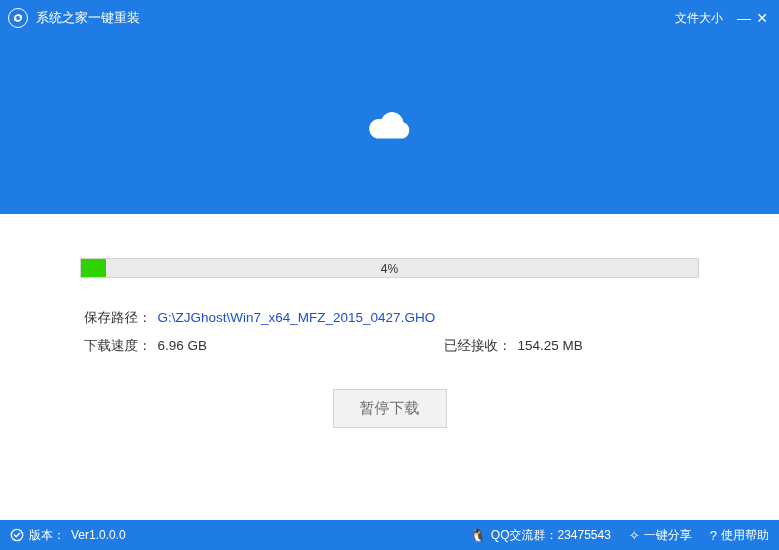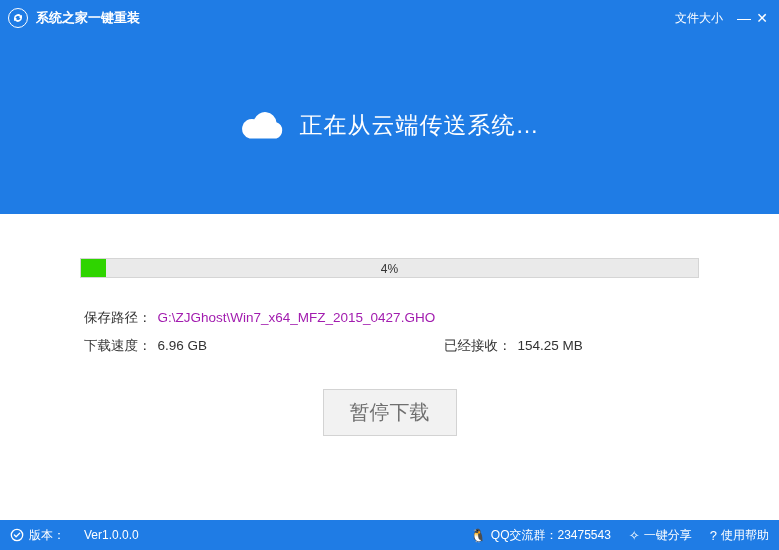--- a/index.html
+++ b/index.html
@@ -23,21 +23,21 @@
   font-size: 13px;
 }
 .titlebar .app-icon {
   width: 20px; height: 20px;
   border: 1.5px solid #fff;
   border-radius: 50%;
   display: flex; align-items: center; justify-content: center;
   margin-right: 8px;
 }
 .titlebar .app-icon svg { width: 12px; height: 12px; fill: #fff; }
-.titlebar .title { flex: 0 0 auto; font-weight: bold; }
+.titlebar .title { flex: 0 0 auto; }
 .titlebar .spacer { flex: 1 1 auto; }
 .titlebar .visit-link { font-size: 12px; margin-right: 12px; cursor: pointer; }
 .titlebar .win-btn { width: 18px; text-align: center; cursor: pointer; font-size: 14px; line-height: 1; }
 
 
 .hero {
   height: 178px;
   background: #1f7ce5;
   display: flex;
   align-items: center;
@@ -78,47 +78,47 @@
 .info {
   font-size: 13.5px;
   color: #333;
   line-height: 2.1;
   padding-left: 4px;
 }
 .info-row { display: flex; }
 .info-left { width: 360px; }
 .info-right { flex: 1; }
 .info .label { margin-right: 6px; }
-.info .path-link { color: #a21caf; }
+.info .path-link { color: #1d4ed8; }
 
 .pause-btn-wrap { text-align: center; margin-top: 28px; }
 .pause-btn {
   display: inline-block;
   padding: 9px 26px;
   background: #f2f2f2;
   border: 1px solid #d3d3d3;
   color: #6f6f6f;
-  font-size: 20px;
+  font-size: 15px;
   cursor: pointer;
   font-family: inherit;
 }
 
 
 .statusbar {
   height: 30px;
   background: #1f7ce5;
   display: flex;
   align-items: center;
   color: #fff;
   font-size: 12px;
   padding: 0 10px;
 }
 .statusbar .sb-icon { margin-right: 5px; display: inline-flex; align-items: center; }
 .statusbar .sb-icon svg { width: 14px; height: 14px; fill: none; stroke: #fff; stroke-width: 1.5; }
-.statusbar .ver-label { margin-right: 19px; font-family: Liberation Mono, monospace; }
+.statusbar .ver-label { margin-right: 6px; font-family: Liberation Mono, monospace; }
 .statusbar .sb-spacer { flex: 1; }
 .statusbar .sb-item { display: inline-flex; align-items: center; margin-left: 18px; cursor: pointer; }
 .statusbar .sb-item .glyph { margin-right: 4px; font-size: 13px; }
 </style>
 </head>
 <body>
 
 <div class="window">
 
   <div class="titlebar">
@@ -134,21 +134,20 @@
     <span class="win-btn">✕</span>
   </div>
 
   <div class="hero">
     <div class="hero-inner">
       <span class="cloud-icon">
         <svg viewBox="0 0 48 32">
             <path d="M38 13a12 12 0 0 0-23-3A10 10 0 0 0 10 30h28a9 9 0 0 0 0-17z"></path>
           </svg>
       </span>
-      <span class="hero-text">正在从云端传送系统…</span>
     </div>
   </div>
 
   <div class="content">
 
     <div class="progress-wrap">
       <div class="progress-bar">
         <div class="progress-fill" style="width:4%"></div>
         <div class="progress-label">4%</div>
       </div>

